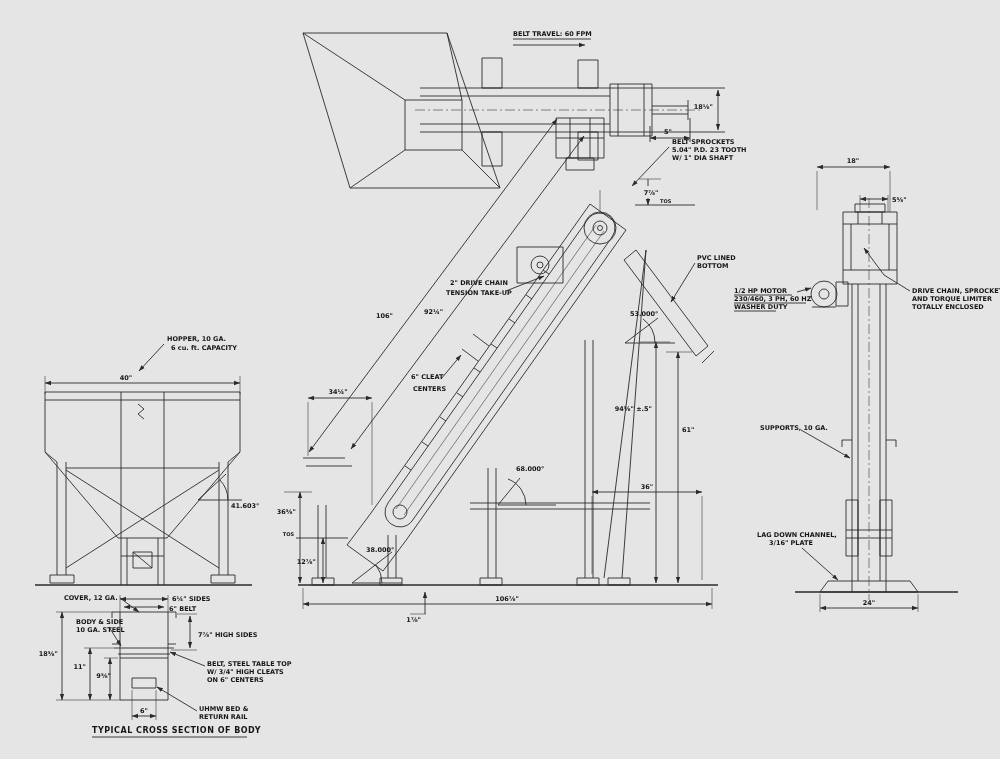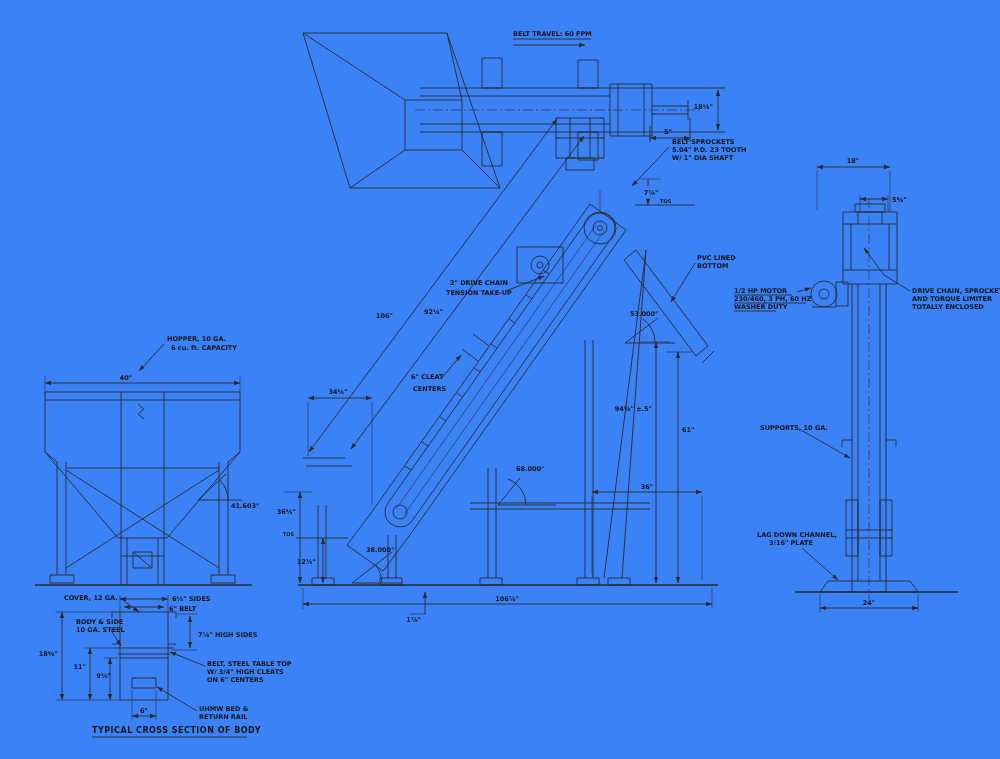--- a/index.html
+++ b/index.html
@@ -1,16 +1,16 @@
 <!DOCTYPE html>
 <html><head>
 <meta charset="utf-8">
 <style>
   html,body{margin:0;padding:0;background:#ffffff}
-  .sheet{width:1000px;height:759px;background:#3b82f6;position:relative}
+  .sheet{width:1000px;height:759px;background:#e5e5e5;position:relative}
   svg{display:block}
   .lw path,.lw circle,.lw rect{fill:none;stroke:#2a2a2a;stroke-width:0.9}
   .lw .thick{stroke-width:1.5}
   .lw .thin{stroke-width:0.55}
   .lw .dash{stroke-width:0.55;stroke-dasharray:10 3 2 3}
   .lw .dim{marker-start:url(#arw);marker-end:url(#arw)}
   .lw .de{marker-end:url(#arw)}
   text{font:bold 6.5px "DejaVu Sans",sans-serif;fill:#161616;white-space:pre}
   .t5{font-size:5px}
   .t8{font-size:8px;letter-spacing:.5px}

